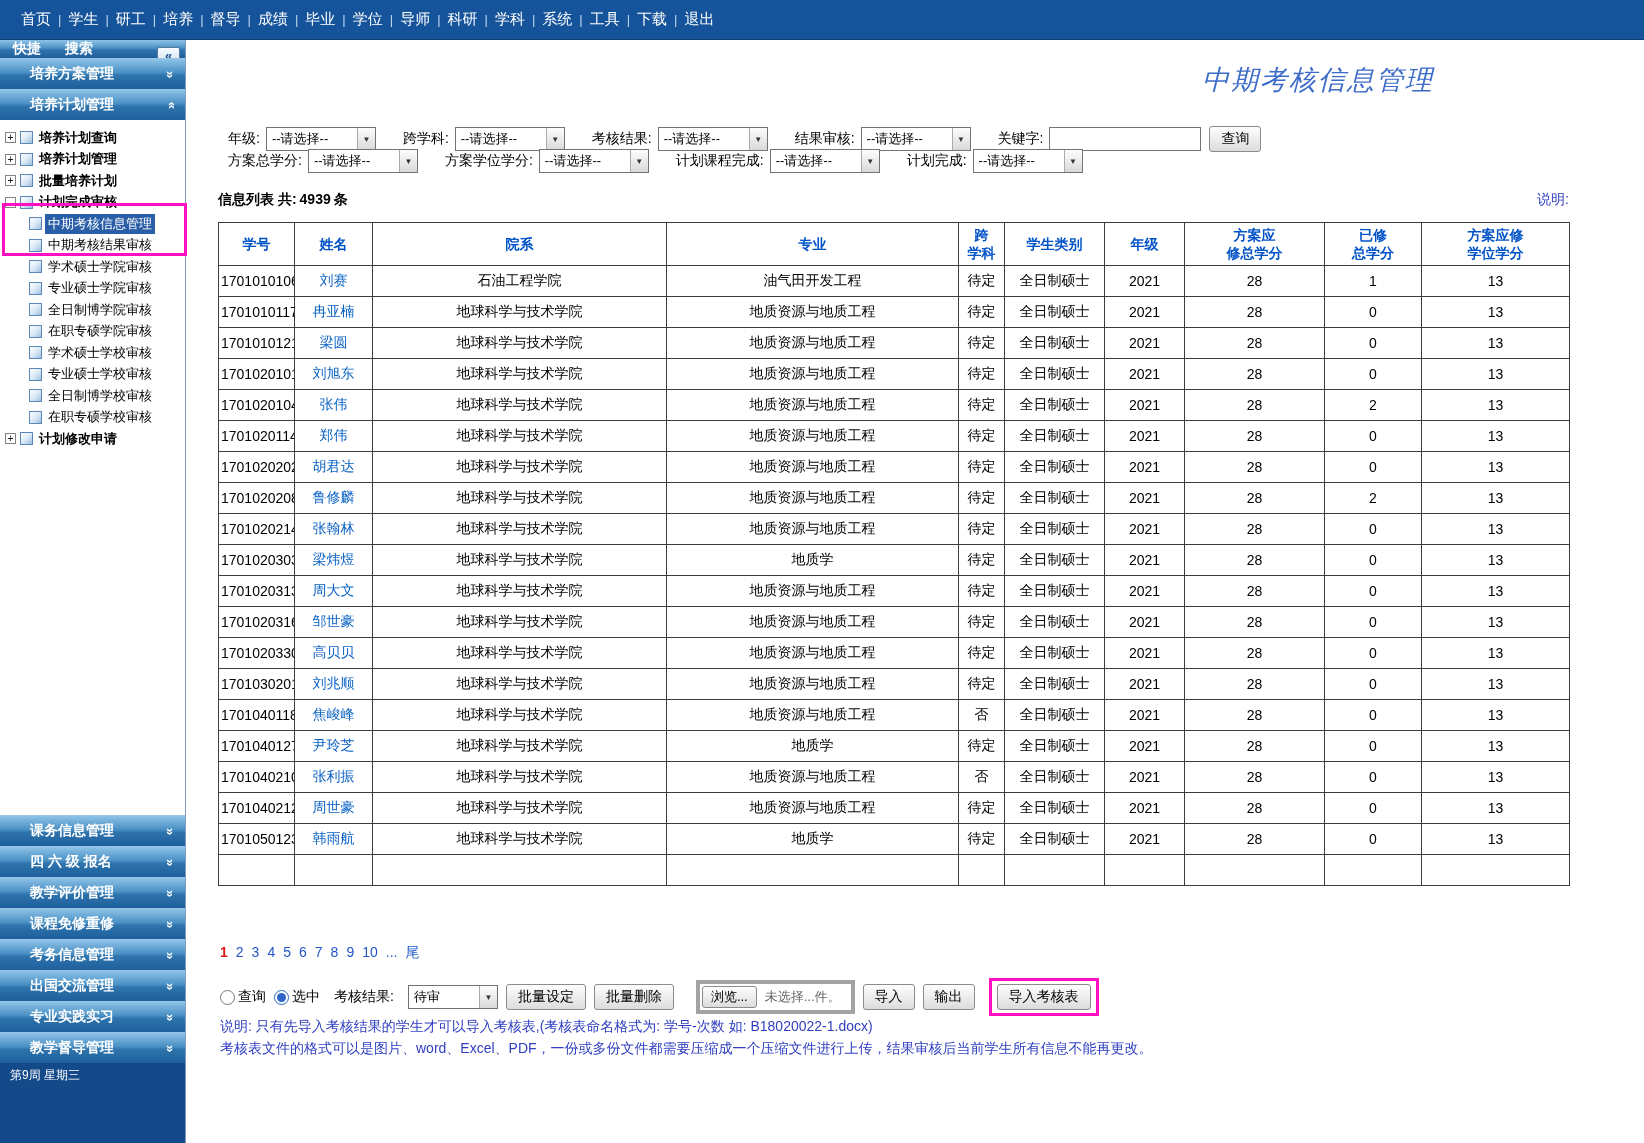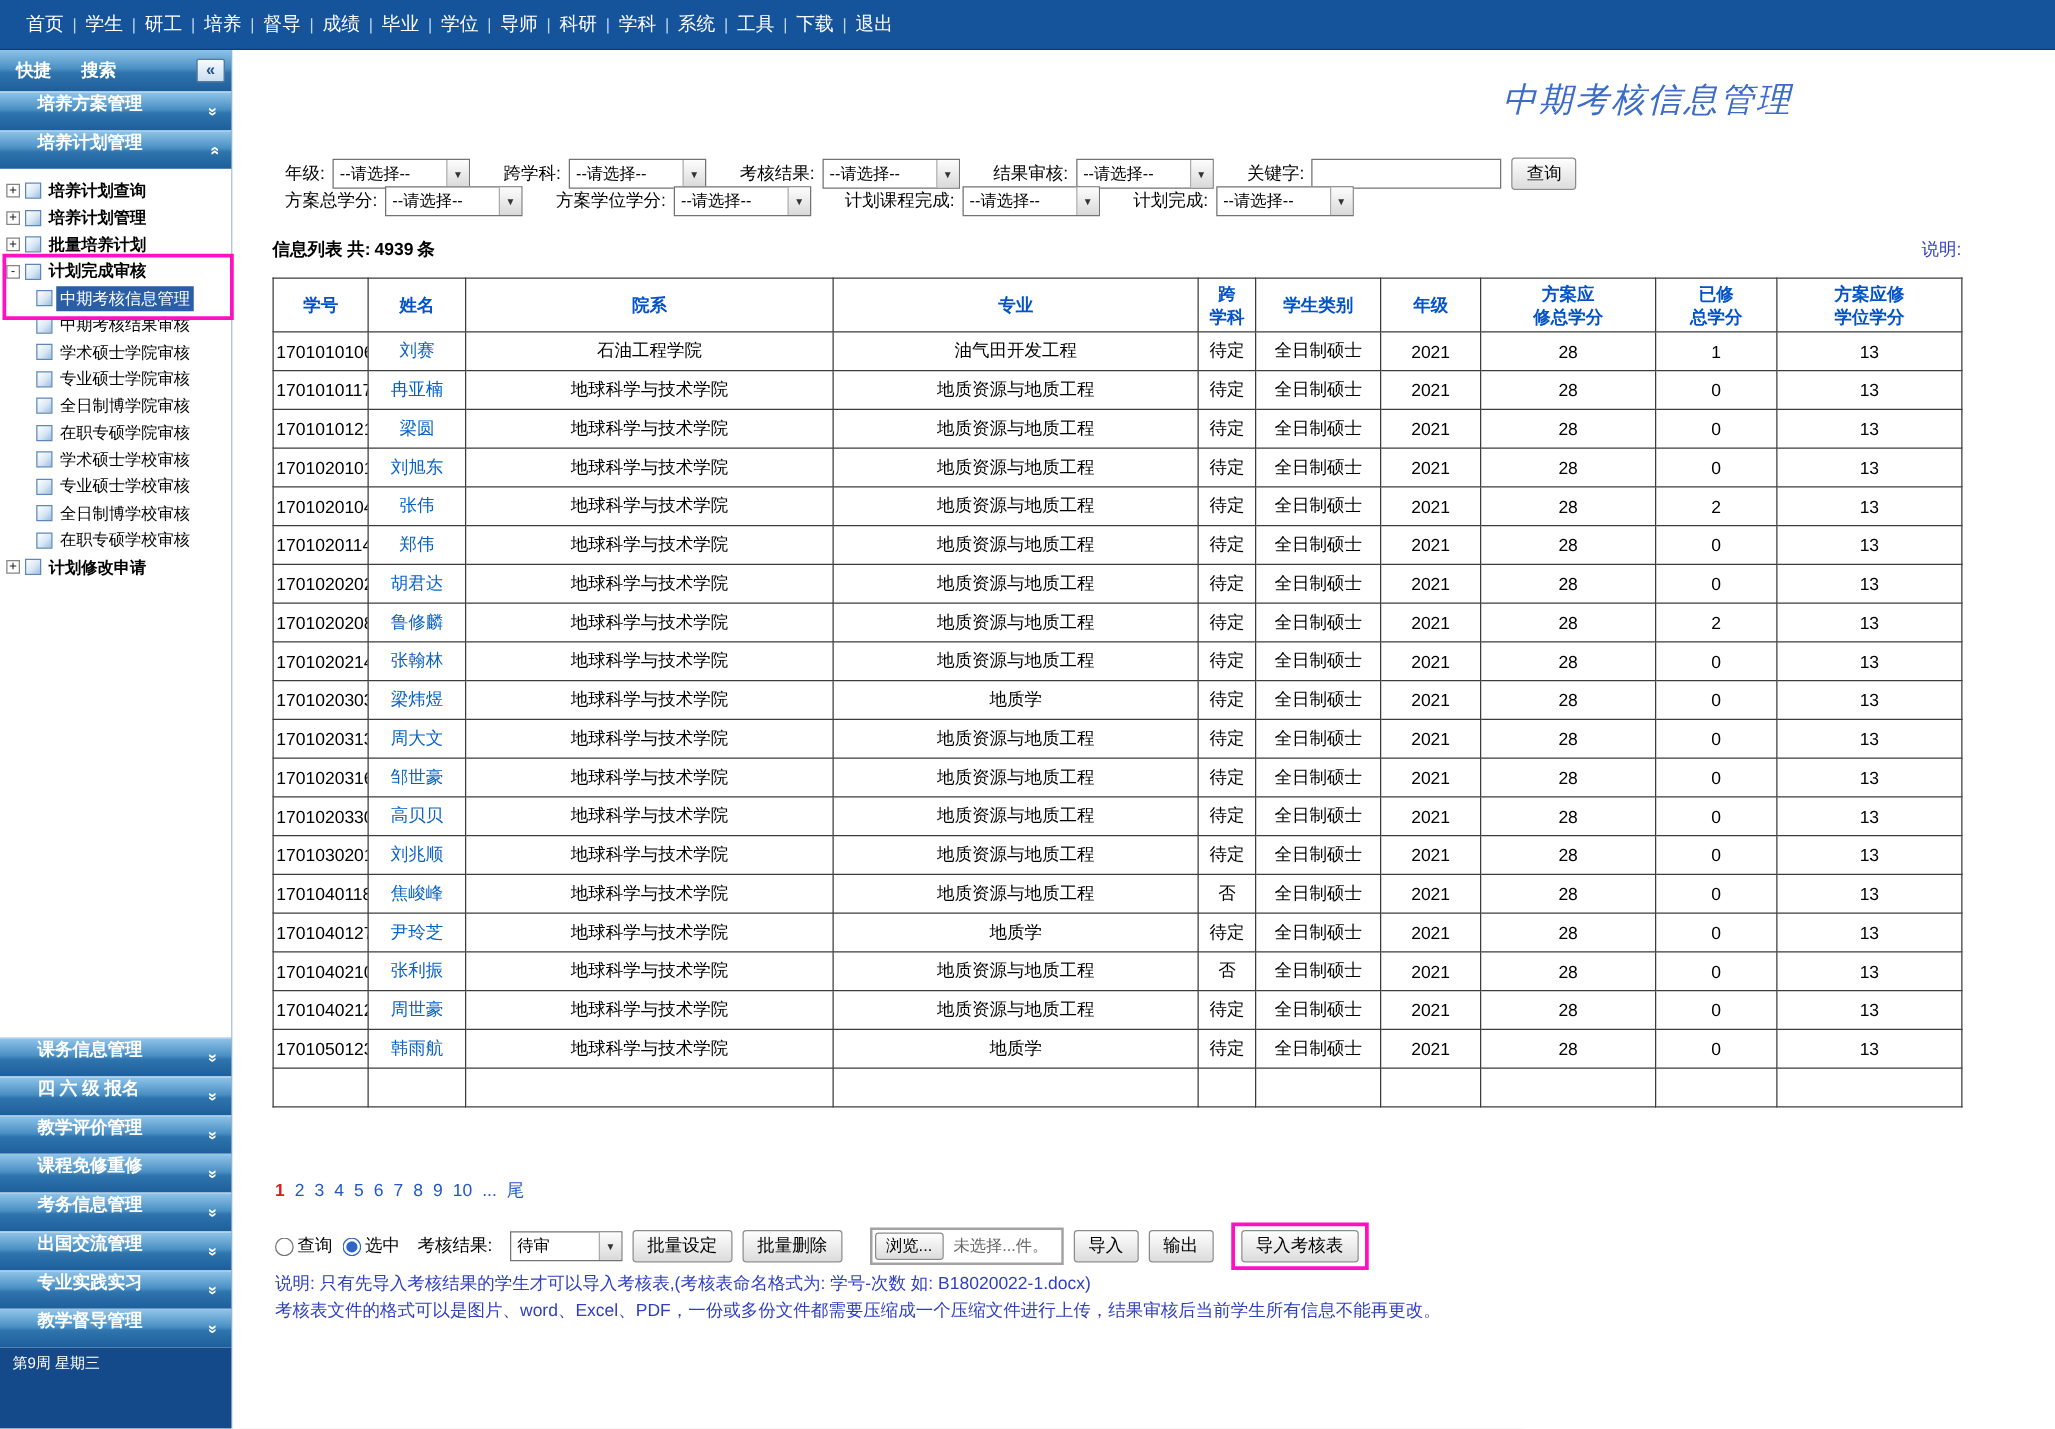--- a/index.html
+++ b/index.html
@@ -10,26 +10,26 @@
   
   .topnav { position:absolute; top:0; left:0; width:1644px; height:40px; background:#15549a;
             display:flex; align-items:center; padding-left:14px; border-bottom:1px solid #0e3f78; }
   .nav-item { color:#fff; font-size:15px; padding:0 7px; cursor:pointer; white-space:nowrap; }
   .nav-sep  { color:#bcd6f0; font-size:13px; }
 
   
   .sidebar { position:absolute; top:40px; left:0; width:186px; height:1103px; display:flex;
              flex-direction:column; border-right:1px solid #7d9cbe; background:#fff; }
   .sb-grad { background:linear-gradient(180deg,#8ec3e8 0%,#4a90c4 45%,#2f74ad 55%,#1d5f9c 100%); color:#fff; }
-  .quickbar { height:33px; flex:none; display:flex; align-items:center; padding-left:13px; gap:24px;
+  .quickbar { height:18px; flex:none; display:flex; padding-left:13px; gap:24px;
               font-weight:bold; font-size:14px; position:relative; }
   .collapse-btn { position:absolute; right:5px; top:7px; width:23px; height:19px;
                   background:linear-gradient(#f7fbff,#cadeef); border:1px solid #57779c; border-radius:2px;
                   color:#1c4f8c; font-size:13px; line-height:16px; text-align:center; cursor:pointer; font-weight:bold; }
-  .sb-section { height:31px; flex:none; display:flex; padding-left:30px;
+  .sb-section { height:31px; flex:none; display:flex; align-items:center; padding-left:30px;
                 font-weight:bold; font-size:14px; position:relative; border-top:1px solid #9cc4e4; cursor:pointer; }
   .sb-section .chev { position:absolute; right:11px; top:8px; font-size:13px; font-weight:bold; }
   .chev-down { display:inline-block; transform:rotate(90deg); }
   .chev-up   { display:inline-block; transform:rotate(-90deg); }
 
   .tree { height:695px; flex:none; background:#fff; padding-top:7px; overflow:hidden; font-size:13px; color:#000; }
   .tree-row { height:21.5px; display:flex; align-items:center; padding-left:5px; white-space:nowrap; cursor:pointer; }
   .tree-row.child { padding-left:29px; }
   .expander { width:11px; height:11px; flex:none; border:1px solid #848484; background:#fff; font-size:10px;
               line-height:9px; text-align:center; margin-right:4px; color:#222;
@@ -76,21 +76,21 @@
 
   .pager { position:absolute; top:904px; left:34px; font-size:14px; }
   .pager span { margin-right:8px; cursor:pointer; color:#1f56c8; }
   .pager .cur { color:#e01b1b; font-weight:bold; }
   .pager .ell { cursor:default; }
 
   .controls { position:absolute; top:938px; left:34px; display:flex; align-items:center; gap:8px; font-size:14px; }
   .radio-group { display:flex; align-items:center; cursor:pointer; }
   .radio-group input { width:15px; height:15px; accent-color:#2d66c8; margin-right:3px; cursor:pointer; }
   .result-label { margin-left:6px; }
-  .file-ctl { display:inline-flex; align-items:center; border:2px solid #a3a3a3; padding:2px; margin-left:14px; background:#fff; }
+  .file-ctl { display:inline-flex; align-items:center; border:4px solid #a3a3a3; padding:2px; margin-left:14px; background:#fff; }
   .file-ctl .btn { height:22px; font-size:13px; padding:0 8px; }
   .file-status { color:#666; font-size:13px; padding:0 8px; }
   .pink-wrap { display:inline-flex; border:3px solid #ff10c0; padding:3px 5px; margin-left:6px; }
 
   .notes { position:absolute; top:975px; left:34px; color:#2f3fc0; font-size:14px; line-height:22px; }
 
   .annotation-box { position:absolute; border:3px solid #ff10c0; z-index:40; pointer-events:none; }
   .hl-tree { left:2px; top:203px; width:185px; height:53px; }
 </style>
 </head>

